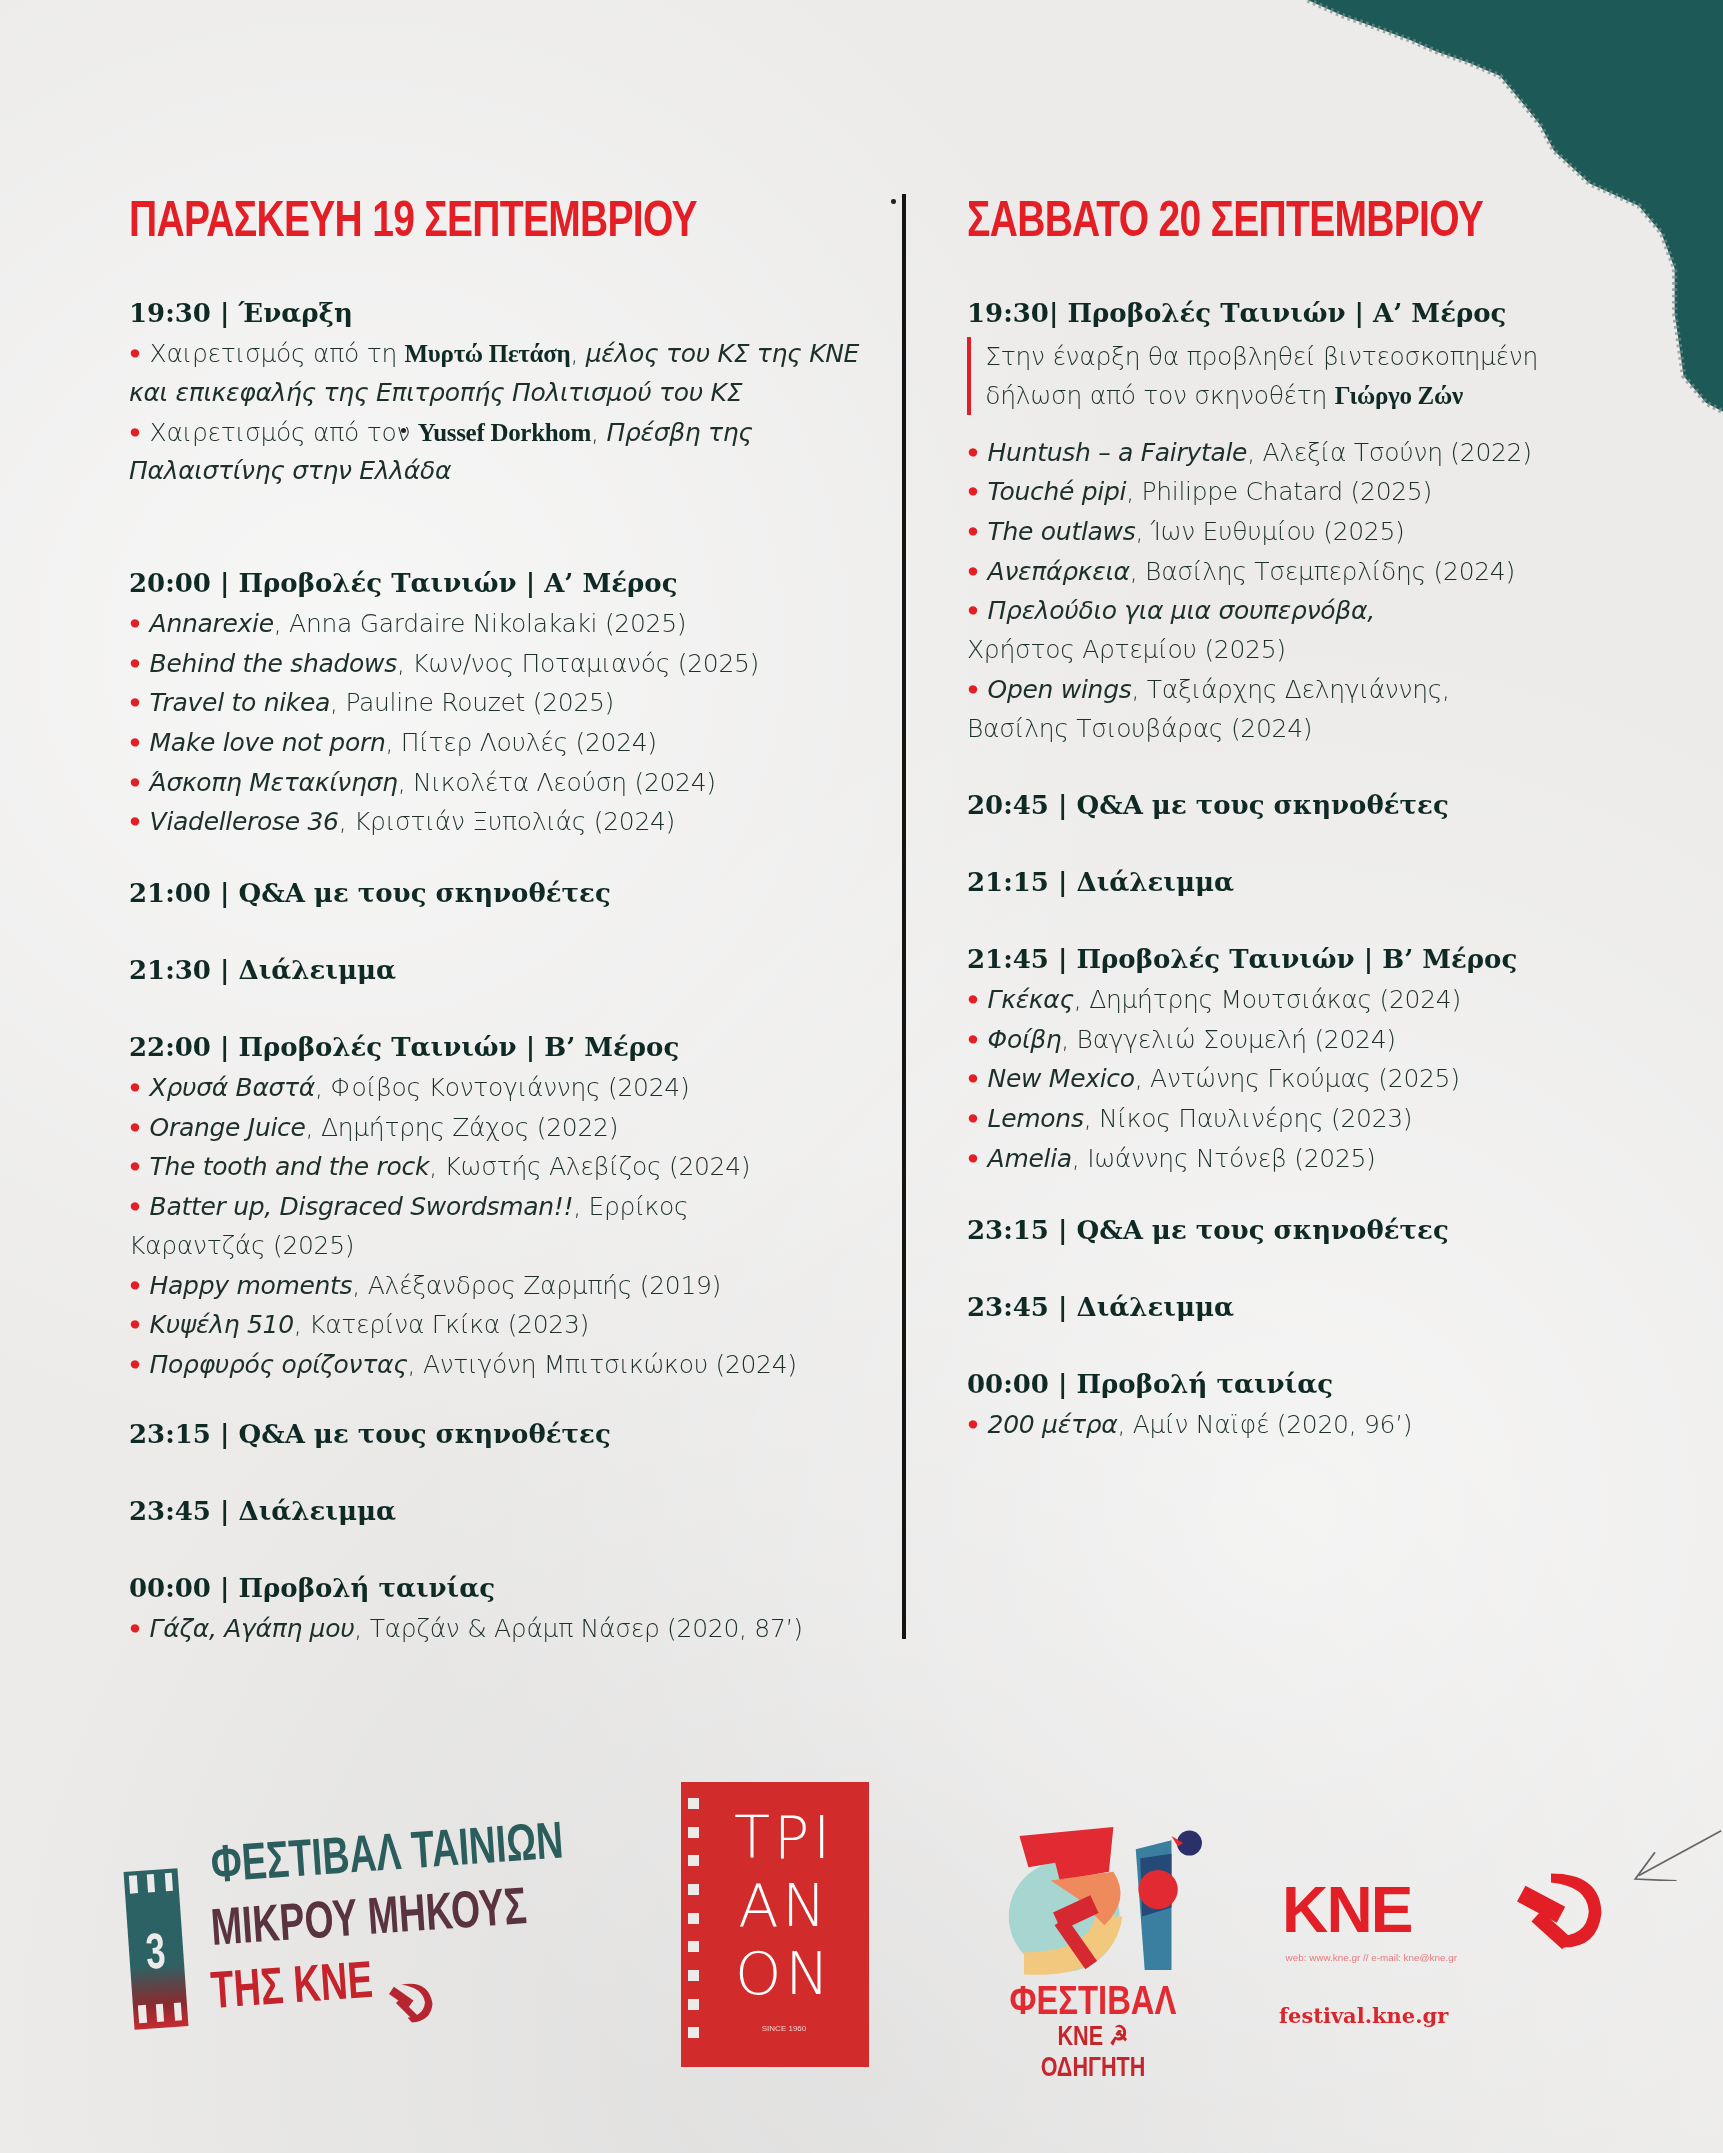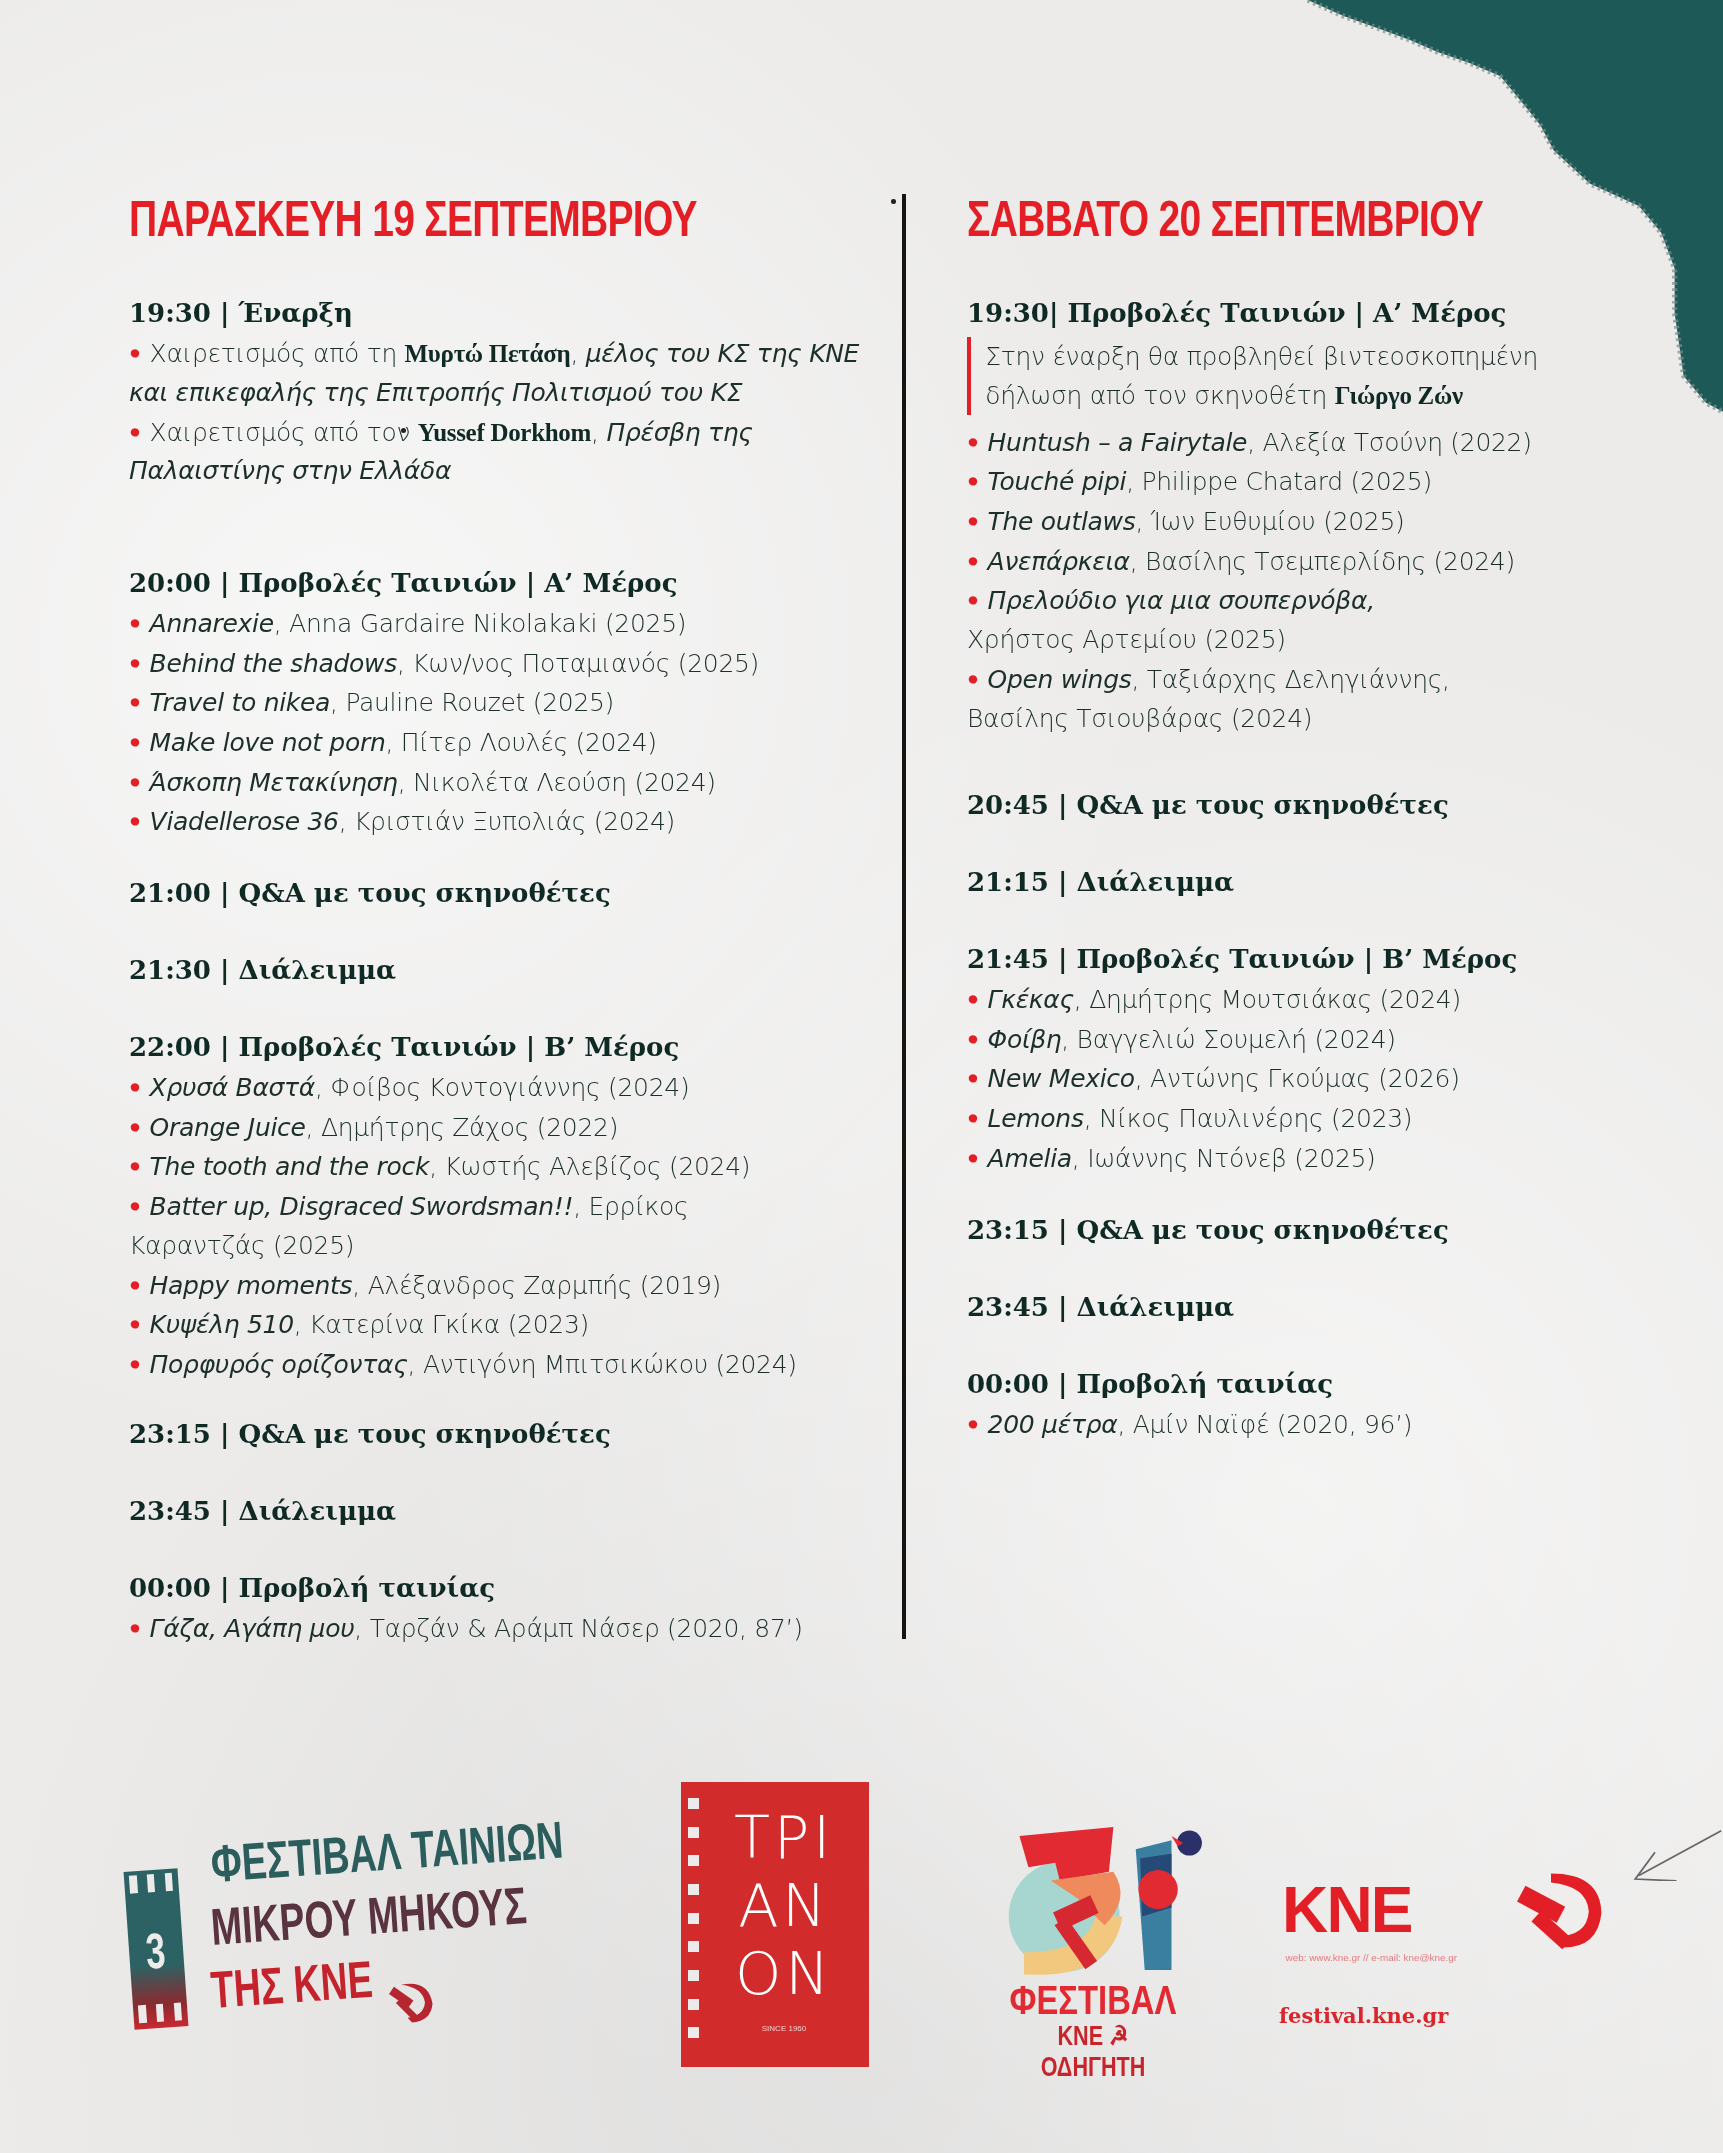--- a/index.html
+++ b/index.html
@@ -206,21 +206,21 @@
   </div>
 </div>
 
 <div class="divider"></div>
 
 <div class="column col-right">
   <div class="day-title" style="top:190px;">ΣΑΒΒΑΤΟ 20 ΣΕΠΤΕΜΒΡΙΟΥ</div>
 
   <div class="block" style="top:294px;">
     <div class="heading">19:30| Προβολές Ταινιών | Α’ Μέρος</div>
-    <div class="item note" style="margin-top:3.6px; margin-bottom:7px; width:663px;">
+    <div class="item note" style="margin-top:3.6px; margin-bottom:17px; width:663px;">
       <span>Στην έναρξη θα προβληθεί βιντεοσκοπημένη δήλωση από τον σκηνοθέτη </span><span class="b">Γιώργο Ζών</span>
     </div>
     <div class="item"><span class="bullet">●</span><span class="it">Huntush – a Fairytale</span><span>, Αλεξία Τσούνη (2022)</span></div>
     <div class="item"><span class="bullet">●</span><span class="it">Touché pipi</span><span>, Philippe Chatard (2025)</span></div>
     <div class="item"><span class="bullet">●</span><span class="it">The outlaws</span><span>, Ίων Ευθυμίου (2025)</span></div>
     <div class="item"><span class="bullet">●</span><span class="it">Ανεπάρκεια</span><span>, Βασίλης Τσεμπερλίδης (2024)</span></div>
     <div class="item" style="width:502px;"><span class="bullet">●</span><span class="it">Πρελούδιο για μια σουπερνόβα,</span><span> Χρήστος Αρτεμίου (2025)</span></div>
     <div class="item" style="width:537px;"><span class="bullet">●</span><span class="it">Open wings</span><span>, Ταξιάρχης Δεληγιάννης, Βασίλης Τσιουβάρας (2024)</span></div>
   </div>
 
@@ -228,21 +228,21 @@
     <div class="heading">20:45 | Q&amp;A με τους σκηνοθέτες</div>
   </div>
   <div class="block" style="top:863px;">
     <div class="heading">21:15 | Διάλειμμα</div>
   </div>
 
   <div class="block" style="top:940px;">
     <div class="heading">21:45 | Προβολές Ταινιών | Β’ Μέρος</div>
     <div class="item"><span class="bullet">●</span><span class="it">Γκέκας</span><span>, Δημήτρης Μουτσιάκας (2024)</span></div>
     <div class="item"><span class="bullet">●</span><span class="it">Φοίβη</span><span>, Βαγγελιώ Σουμελή (2024)</span></div>
-    <div class="item"><span class="bullet">●</span><span class="it">New Mexico</span><span>, Αντώνης Γκούμας (2026)</span></div>
+    <div class="item"><span class="bullet">●</span><span class="it">New Mexico</span><span>, Αντώνης Γκούμας (2025)</span></div>
     <div class="item"><span class="bullet">●</span><span class="it">Lemons</span><span>, Νίκος Παυλινέρης (2023)</span></div>
     <div class="item"><span class="bullet">●</span><span class="it">Amelia</span><span>, Ιωάννης Ντόνεβ (2025)</span></div>
   </div>
 
   <div class="block" style="top:1211px;">
     <div class="heading">23:15 | Q&amp;A με τους σκηνοθέτες</div>
   </div>
   <div class="block" style="top:1288px;">
     <div class="heading">23:45 | Διάλειμμα</div>
   </div>

